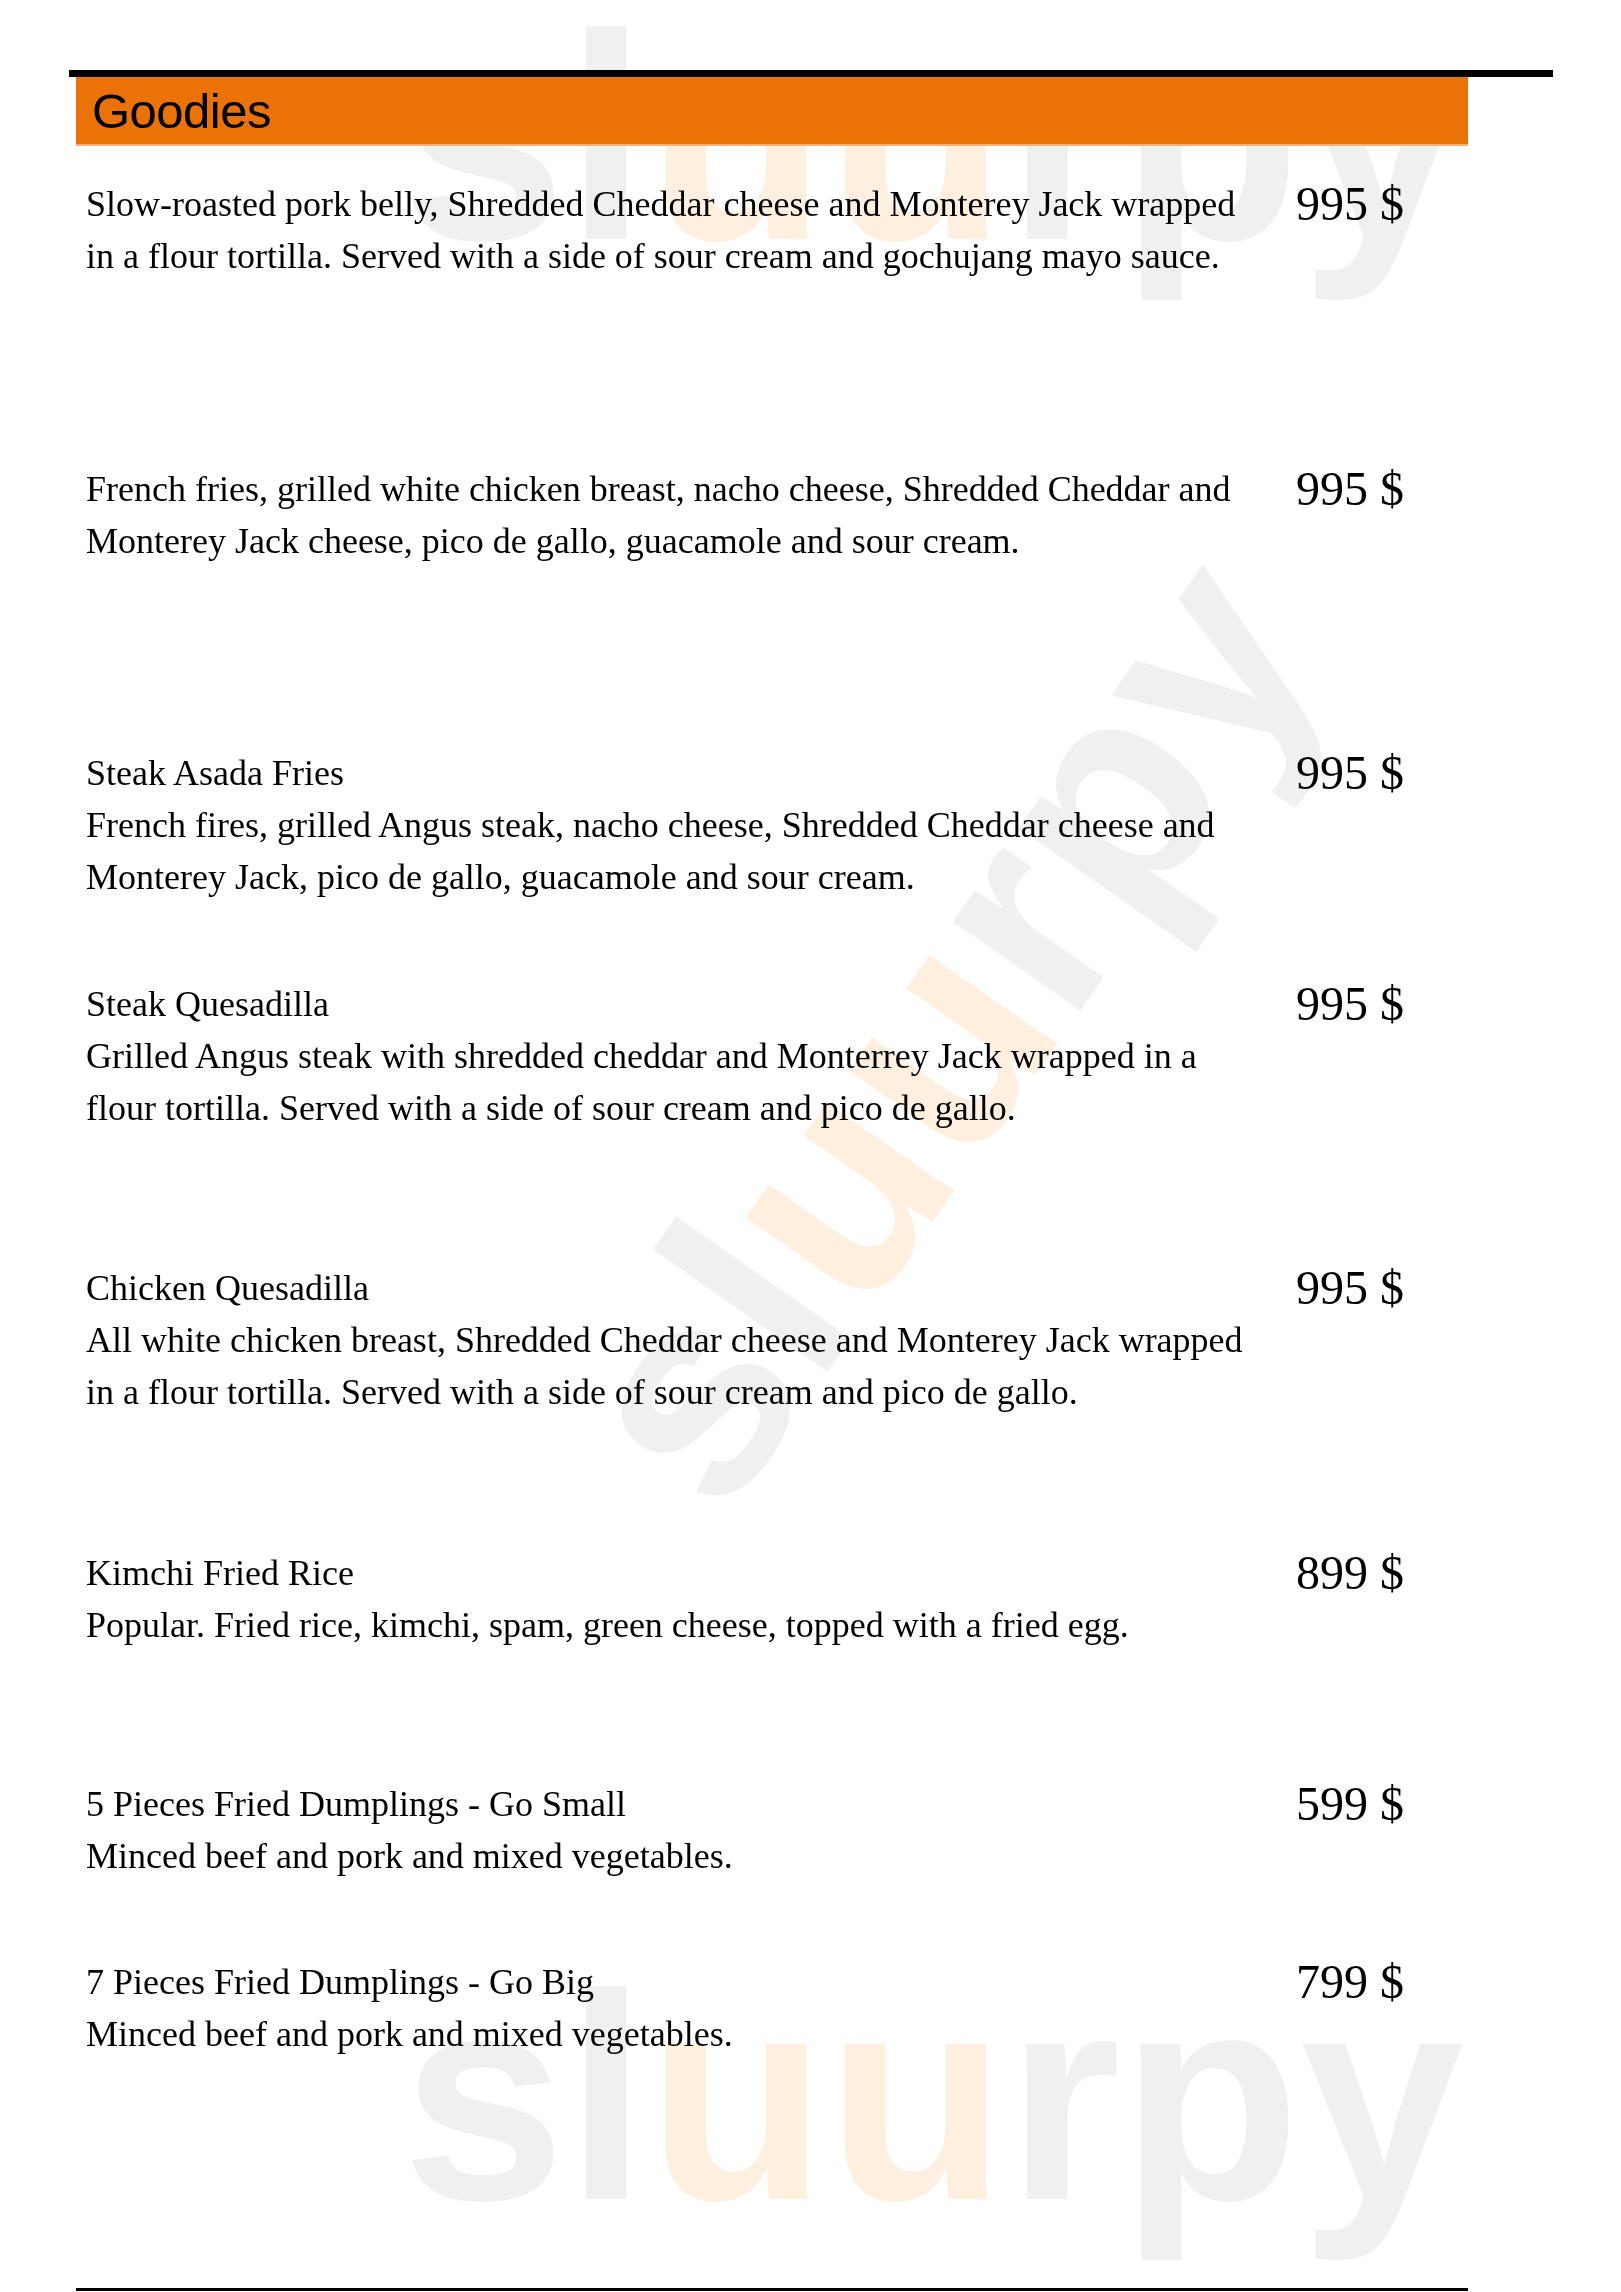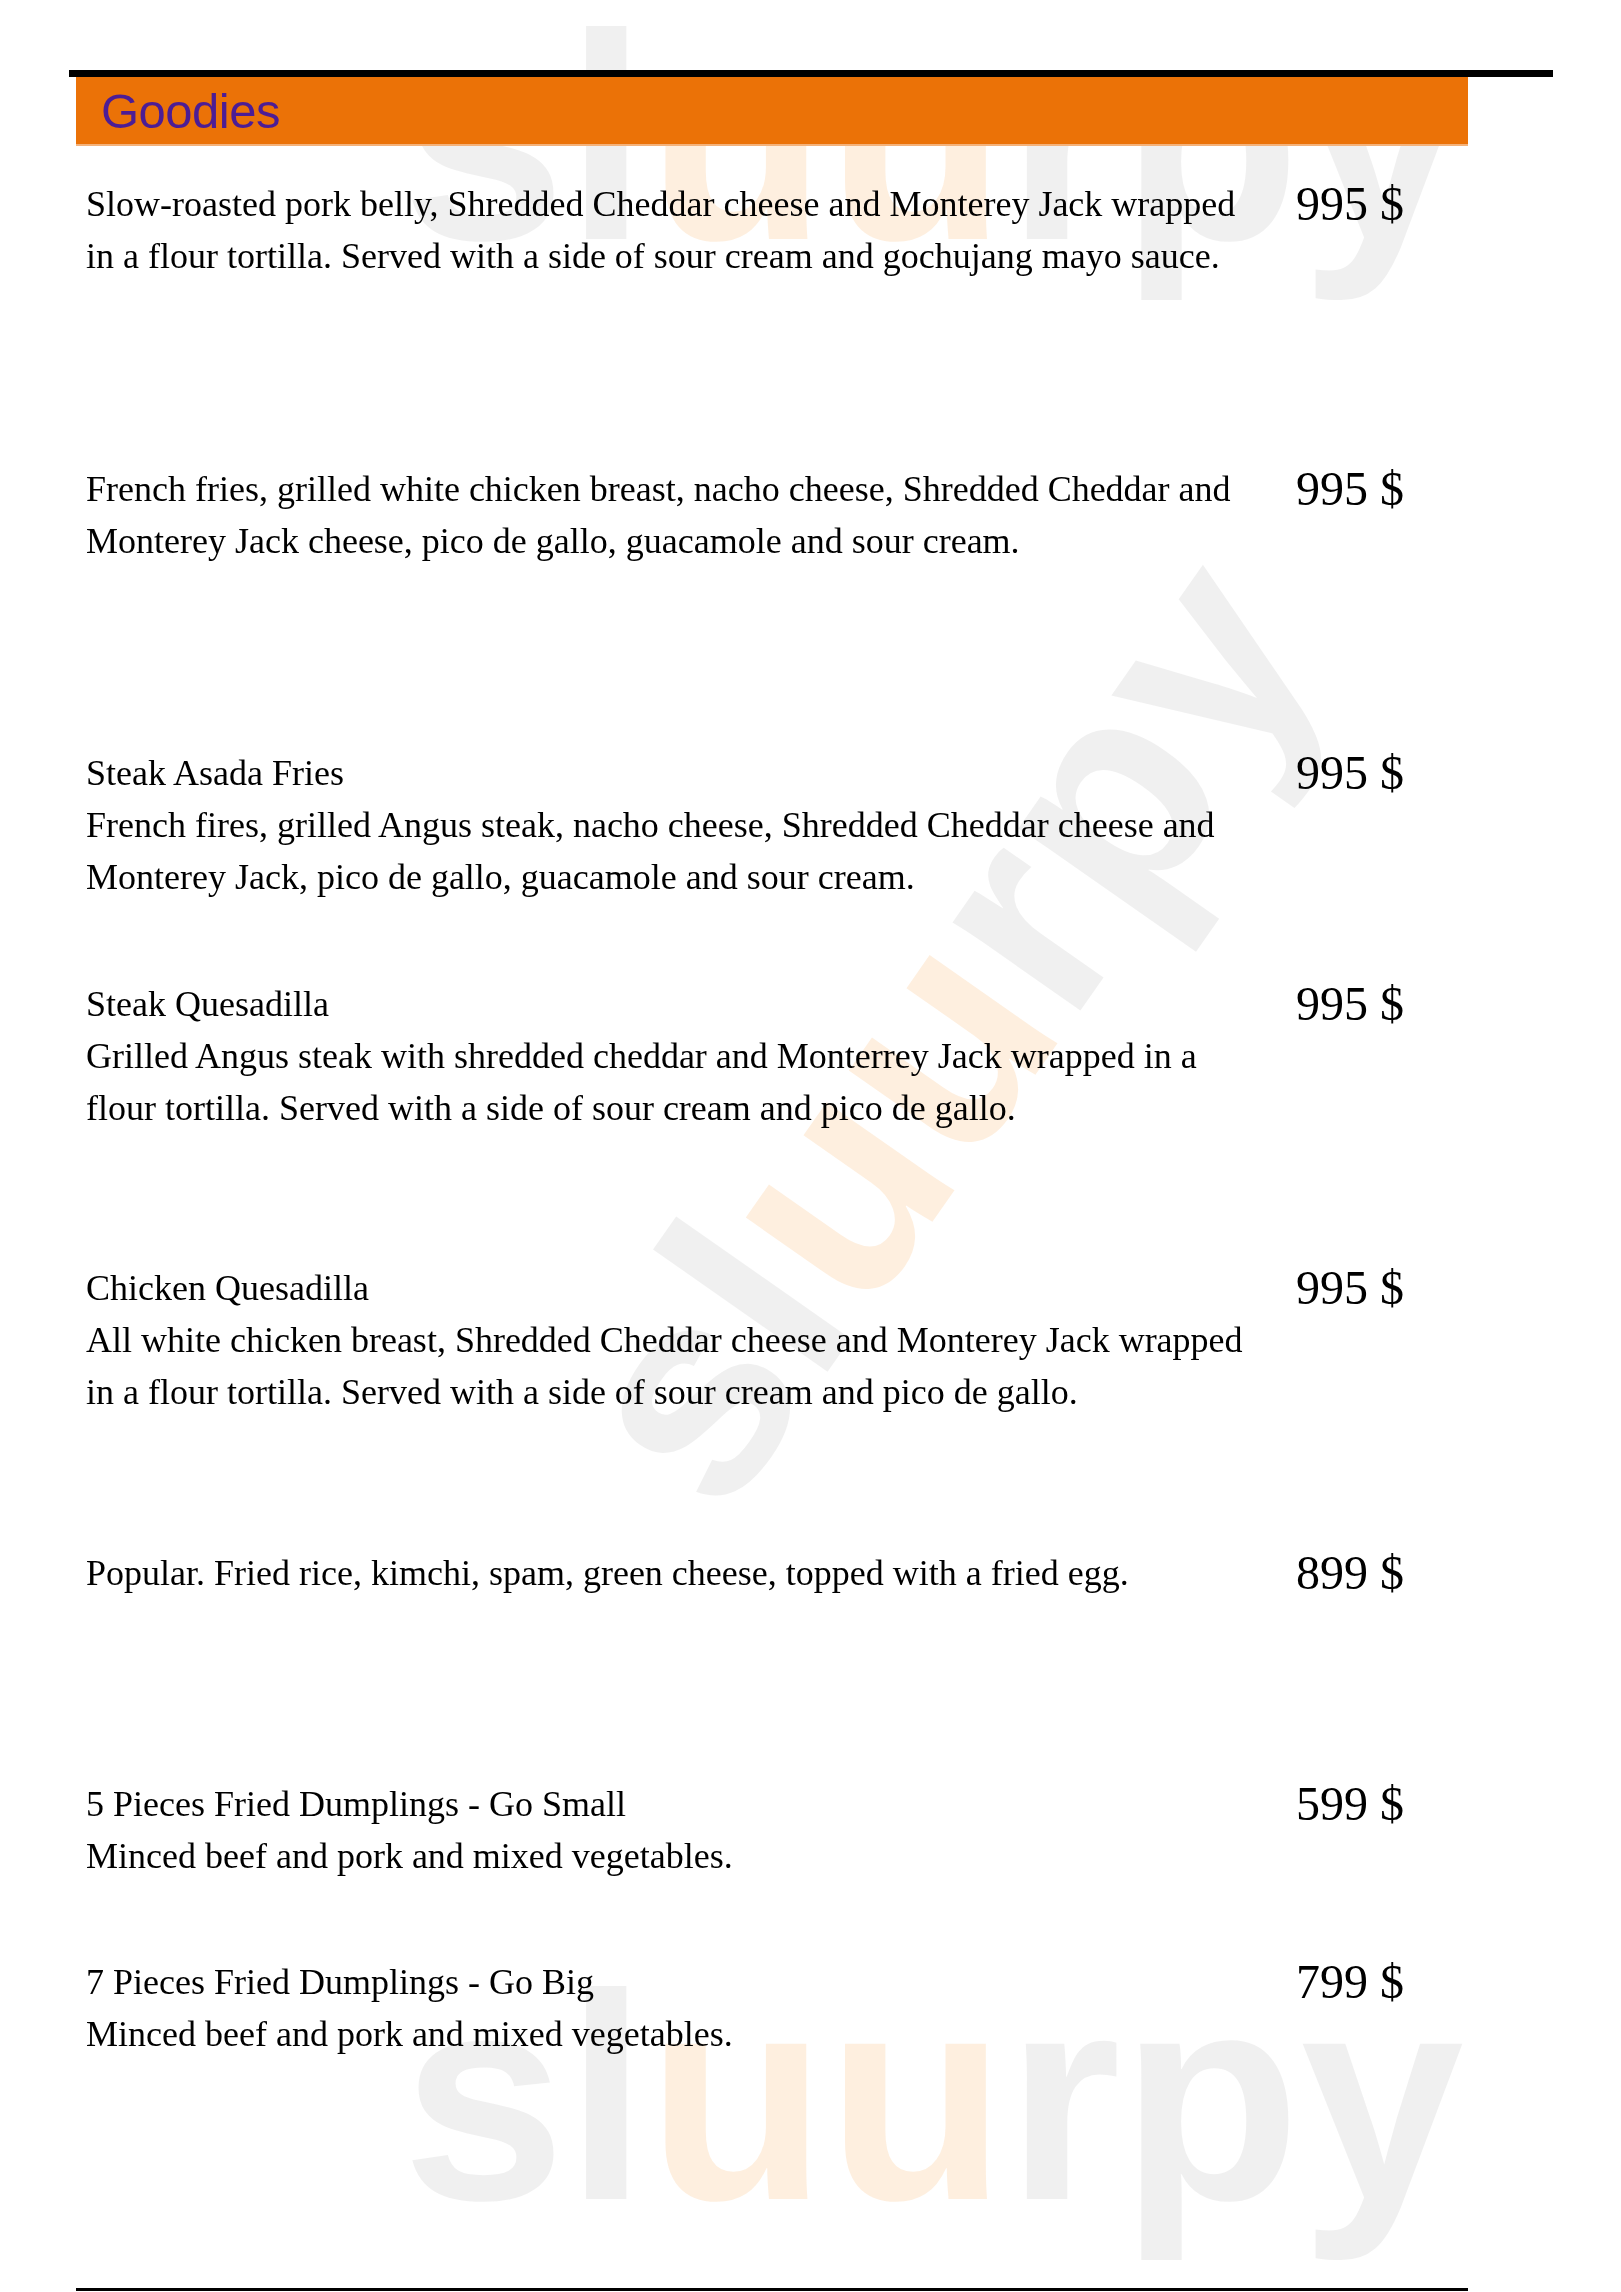--- a/index.html
+++ b/index.html
@@ -36,26 +36,26 @@
       left: 76px;
       top: 77px;
       width: 1392px;
       height: 69px;
       background: #eb7207;
       border-bottom: 2px solid #f4b27a;
       box-sizing: border-box;
     }
     .section-title {
       position: absolute;
-      left: 25px;
+      left: 16px;
       top: 5.9px;
       font-family: "Liberation Sans", "DejaVu Sans", sans-serif;
       font-size: 49px;
       line-height: 57px;
-      color: #4c1d95;
+      color: #000000;
       letter-spacing: -0.5px;
     }
 
     
     .watermark {
       position: absolute;
       font-family: "Liberation Sans", "DejaVu Sans", sans-serif;
       font-weight: bold;
       font-size: 294px;
       line-height: 1;
@@ -133,20 +133,21 @@
   <span class="item-price">995 $</span>
 </div>
 
 <div class="menu-item" style="top:1262px;">
   <span class="item-name">Chicken Quesadilla</span>
   <span class="item-desc">All white chicken breast, Shredded Cheddar cheese and Monterey Jack wrapped in a flour tortilla. Served with a side of sour cream and pico de gallo.</span>
   <span class="item-price">995 $</span>
 </div>
 
 <div class="menu-item" style="top:1547px;">
+  <span class="item-name">Kimchi Fried Rice</span>
   <span class="item-desc">Popular. Fried rice, kimchi, spam, green cheese, topped with a fried egg.</span>
   <span class="item-price">899 $</span>
 </div>
 
 <div class="menu-item" style="top:1778px;">
   <span class="item-name">5 Pieces Fried Dumplings - Go Small</span>
   <span class="item-desc">Minced beef and pork and mixed vegetables.</span>
   <span class="item-price">599 $</span>
 </div>
 

